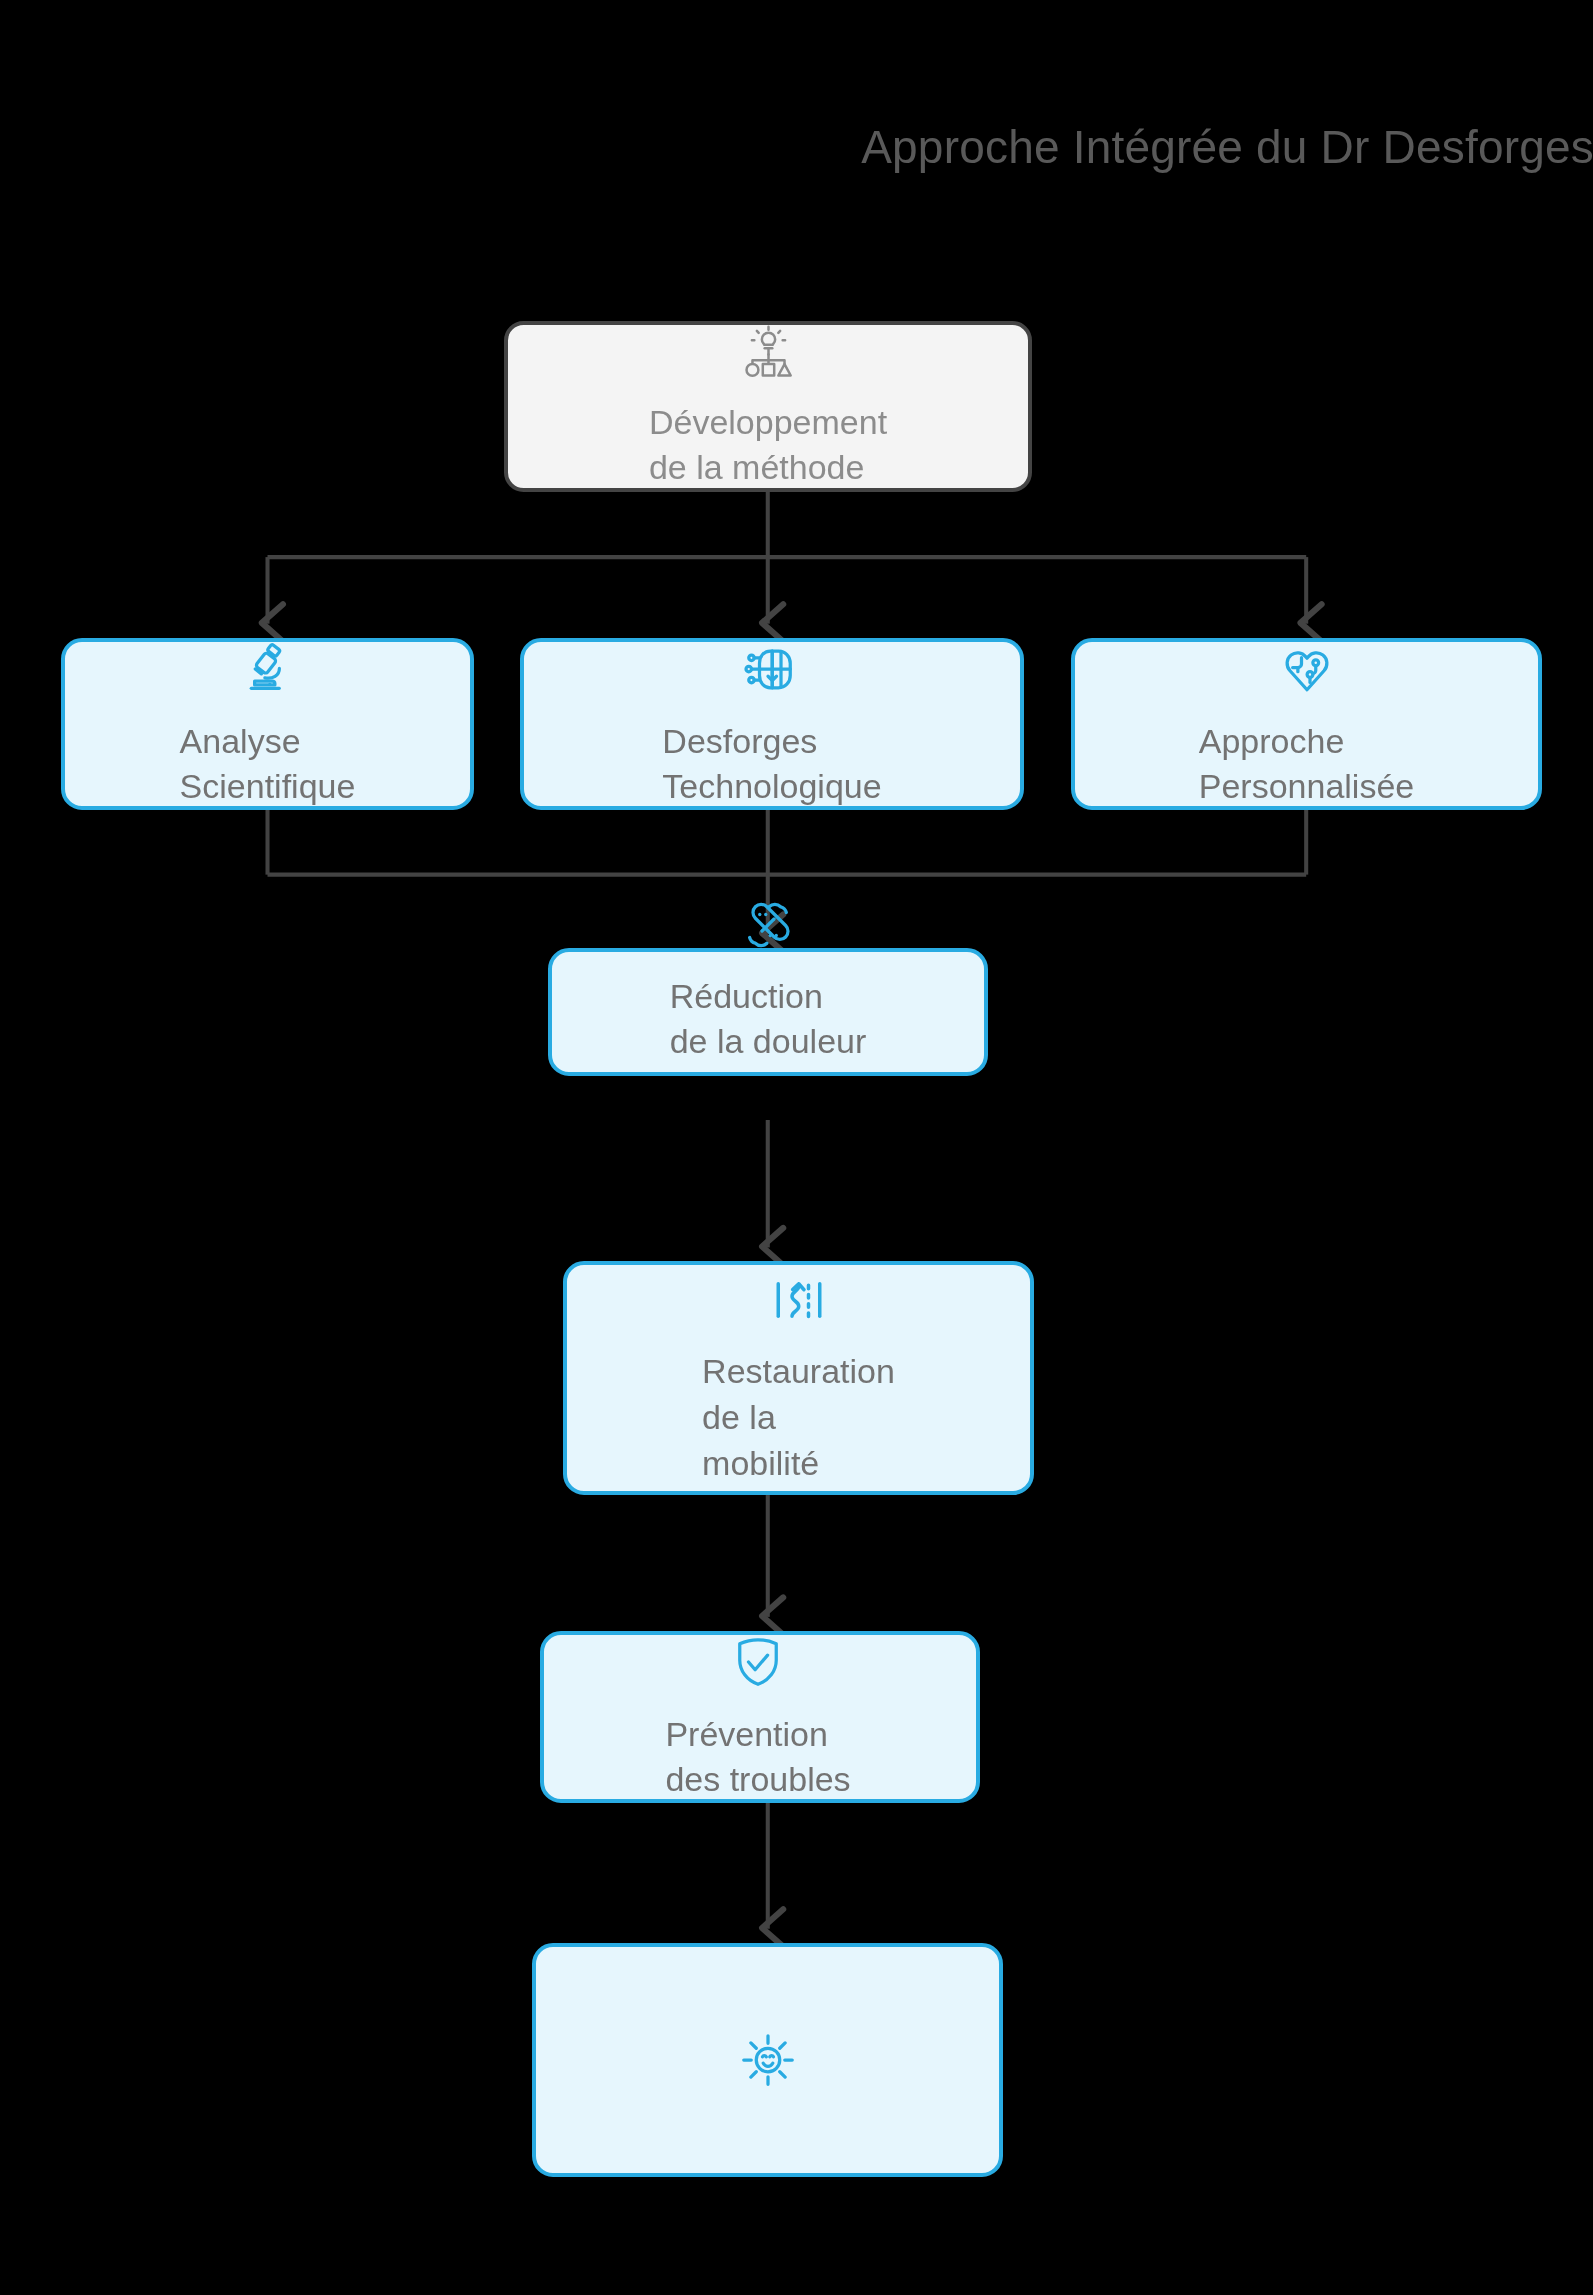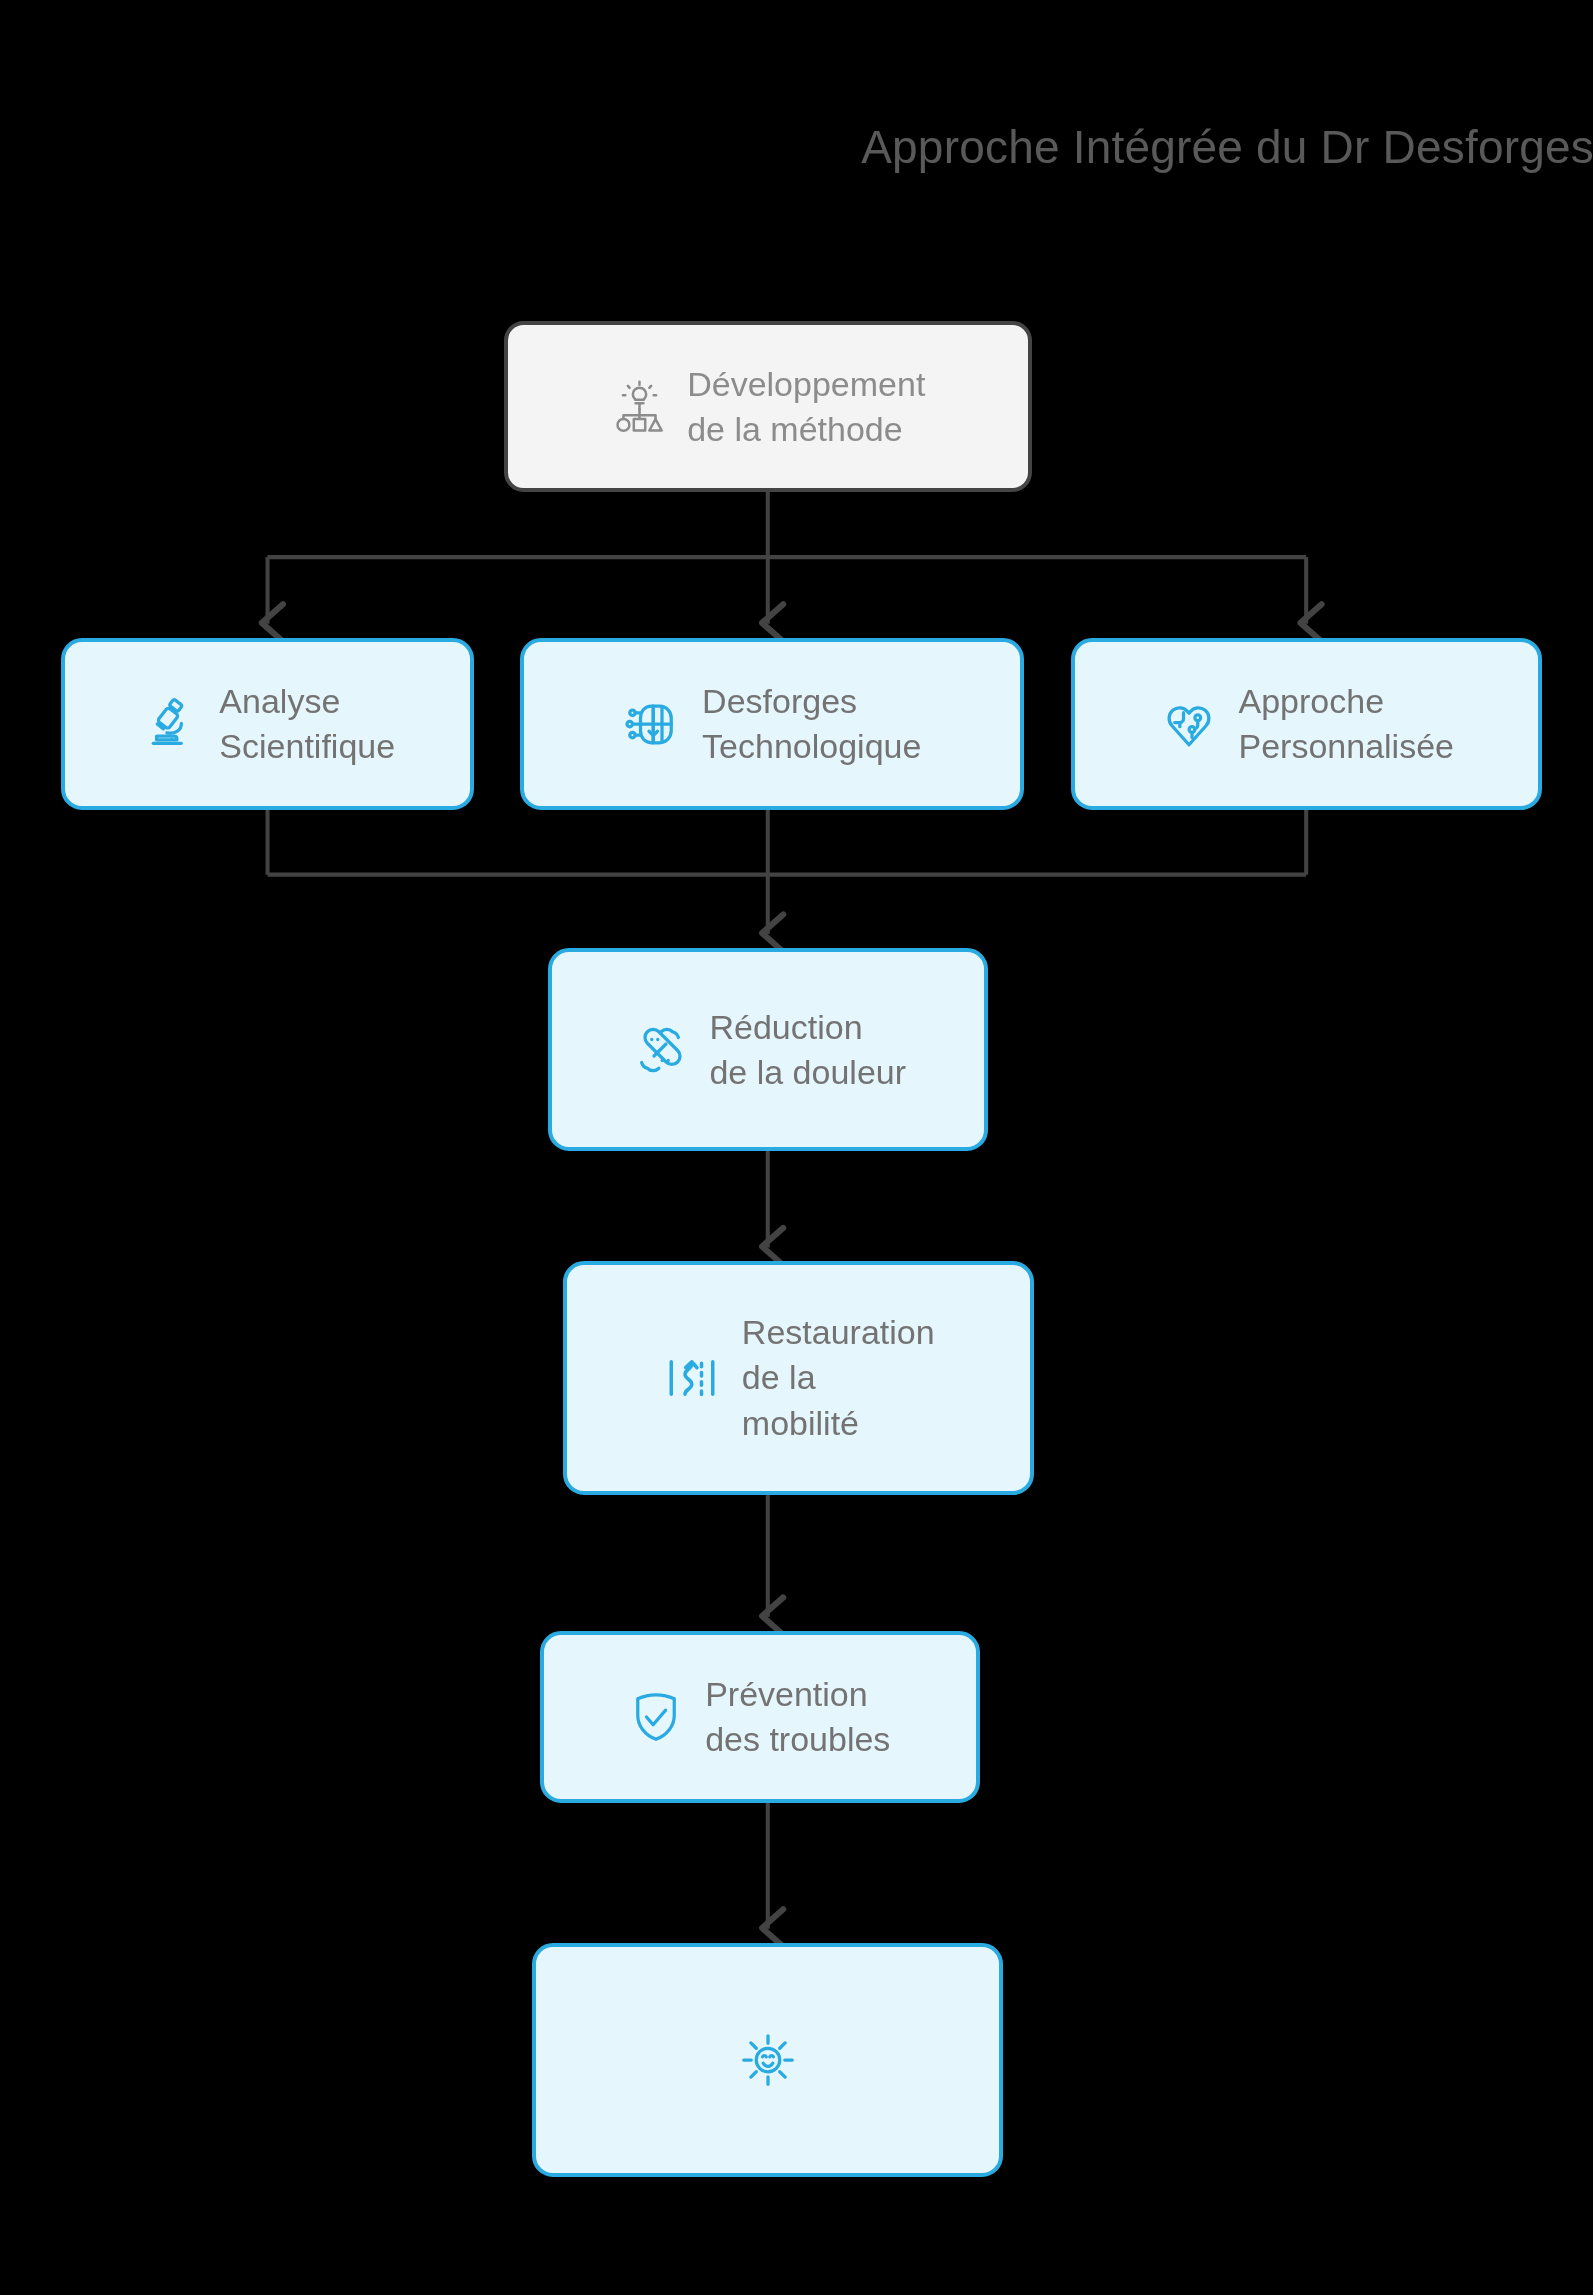--- a/index.html
+++ b/index.html
@@ -44,20 +44,21 @@
     width: 1594px;
     height: 2295px;
     pointer-events: none;
   }
 
   
   .node {
     position: absolute;
     box-sizing: border-box;
     display: flex;
+    flex-direction: column;
     align-items: center;
     justify-content: center;
     gap: 19.5px;
     border-radius: 21px;
     padding: 8.1px 18px;
   }
   .node.accent {
     background: #e6f6fd;
     border: 4.1px solid #29abe2;
   }
@@ -89,21 +90,21 @@
   .node.root .node-label {
     color: #8c8c8c;
     font-size: 34px;
   }
 
   
   #node-developpement { left: 504px; top: 321px;  width: 528px; height: 171px; }
   #node-analyse       { left: 61px;  top: 638px;  width: 413px; height: 172px; }
   #node-innovation    { left: 520px; top: 638px;  width: 504px; height: 172px; }
   #node-approche      { left: 1071px;top: 638px;  width: 471px; height: 172px; }
-  #node-reduction     { left: 548px; top: 948px; width: 440px; height: 203px; }
+  #node-reduction     { left: 548px; top: 948px; width: 440px; height: 128px; justify-content: flex-end; }
   #node-restauration  { left: 563px; top: 1261px; width: 471px; height: 234px; }
   #node-prevention    { left: 540px; top: 1631px; width: 440px; height: 172px; padding-left: 14px; }
   #node-amelioration  { left: 532px; top: 1943px; width: 471px; height: 234px; }
 
   #node-restauration .node-label,
   #node-amelioration .node-label { line-height: 1.34; }
 </style>
 </head>
 <body>
 

